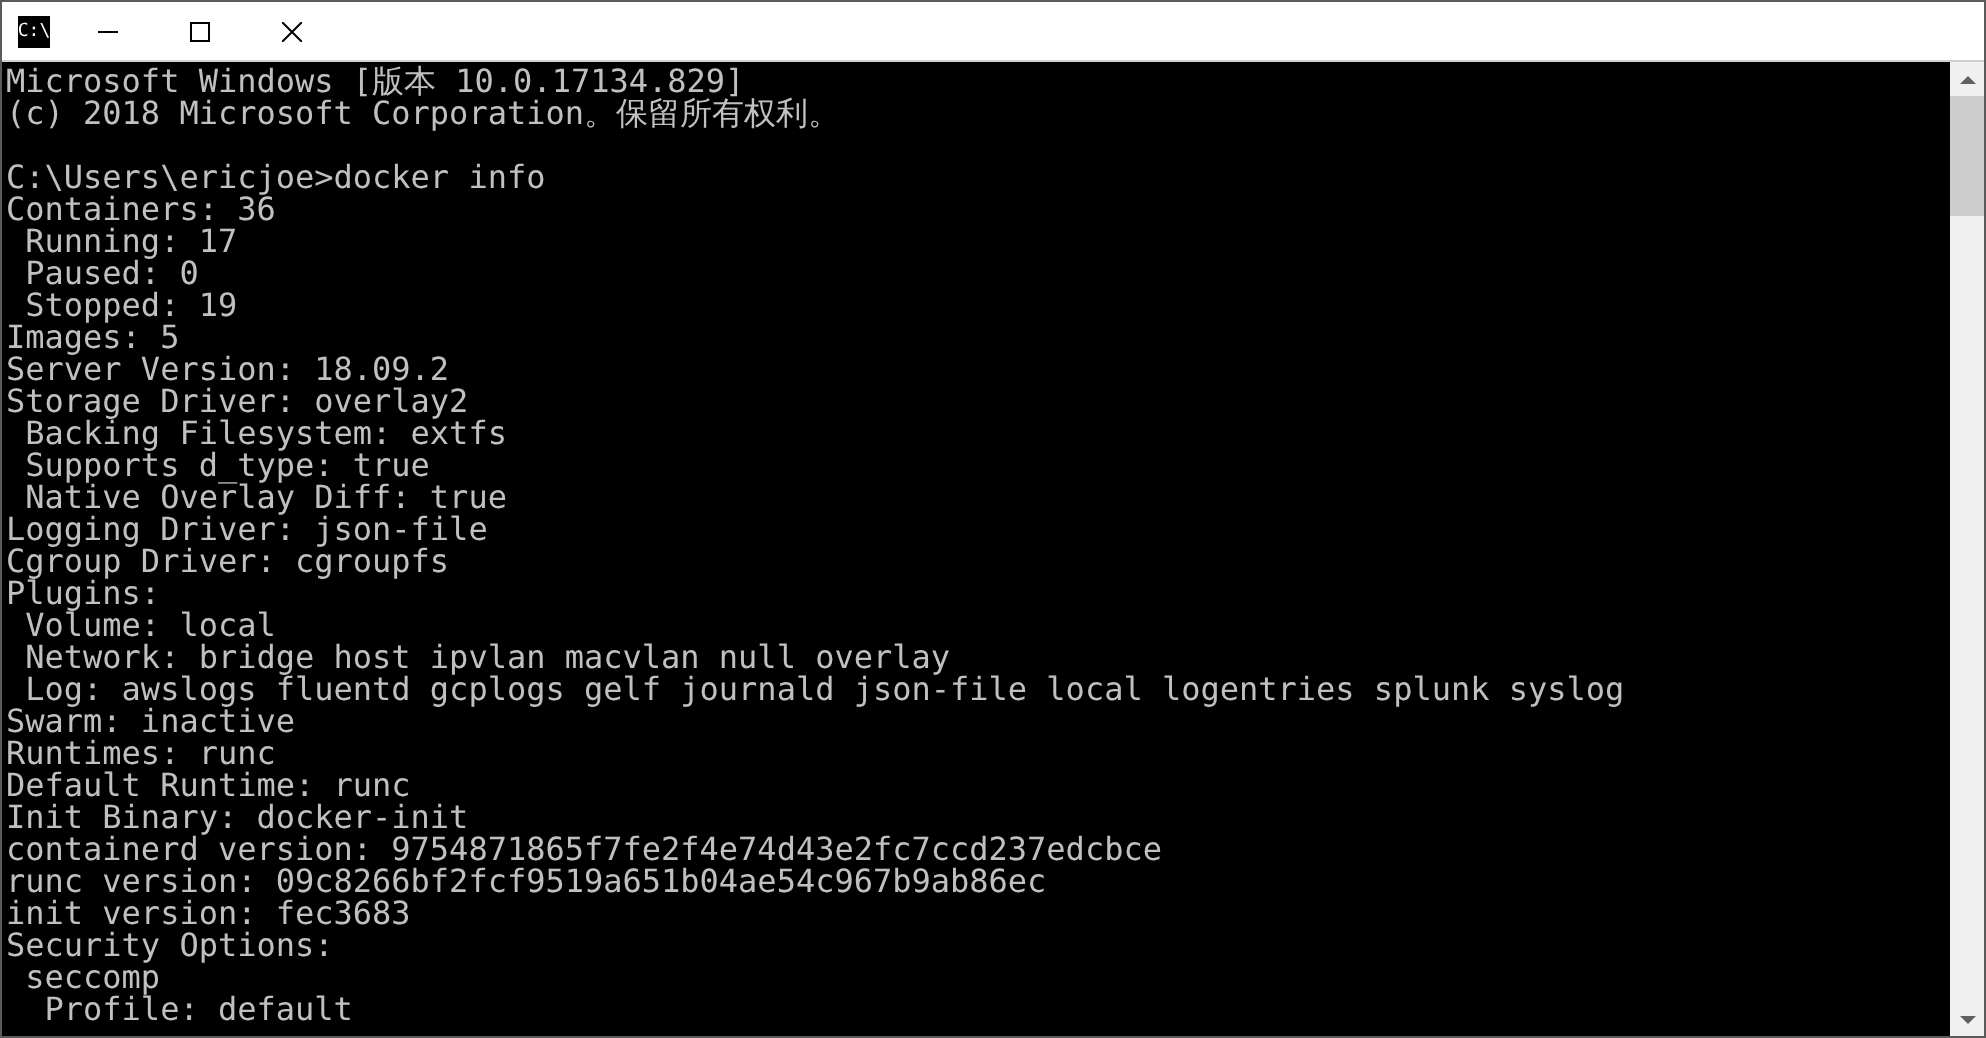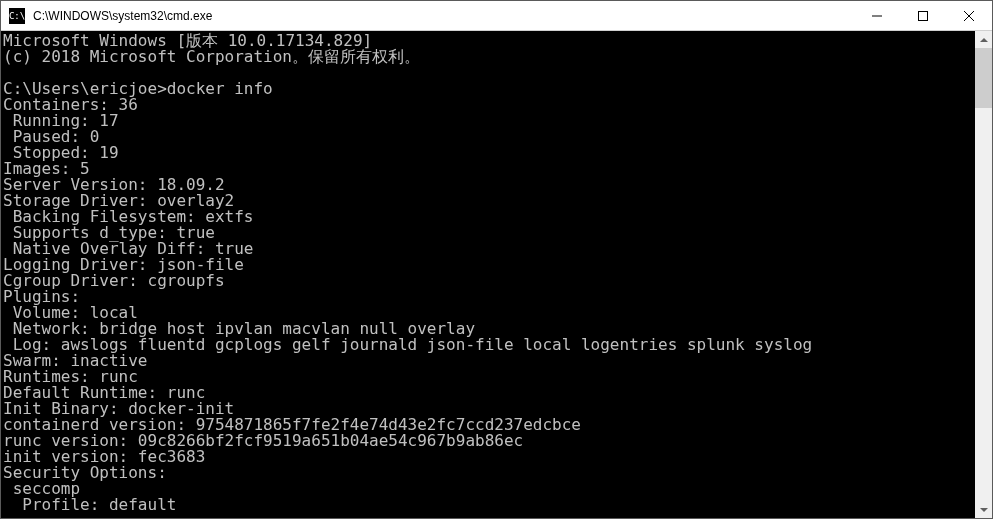--- a/index.html
+++ b/index.html
@@ -103,21 +103,20 @@
       height: 60px;
       background: #cdcdcd;
     }
   </style>
 </head>
 <body>
 
 <div class="window">
   <div class="titlebar">
     <span class="titlebar-icon">C:\</span>
-    <span class="titlebar-title">C:\WINDOWS\system32\cmd.exe</span>
     <div class="win-controls">
       <div class="win-btn">
         <svg width="10" height="10" viewBox="0 0 10 10">
             <path d="M0 5 H10" stroke="#000" stroke-width="1"></path>
           </svg>
       </div>
       <div class="win-btn">
         <svg width="10" height="10" viewBox="0 0 10 10">
             <rect x="0.5" y="0.5" width="9" height="9" fill="none" stroke="#000" stroke-width="1"></rect>
           </svg>

